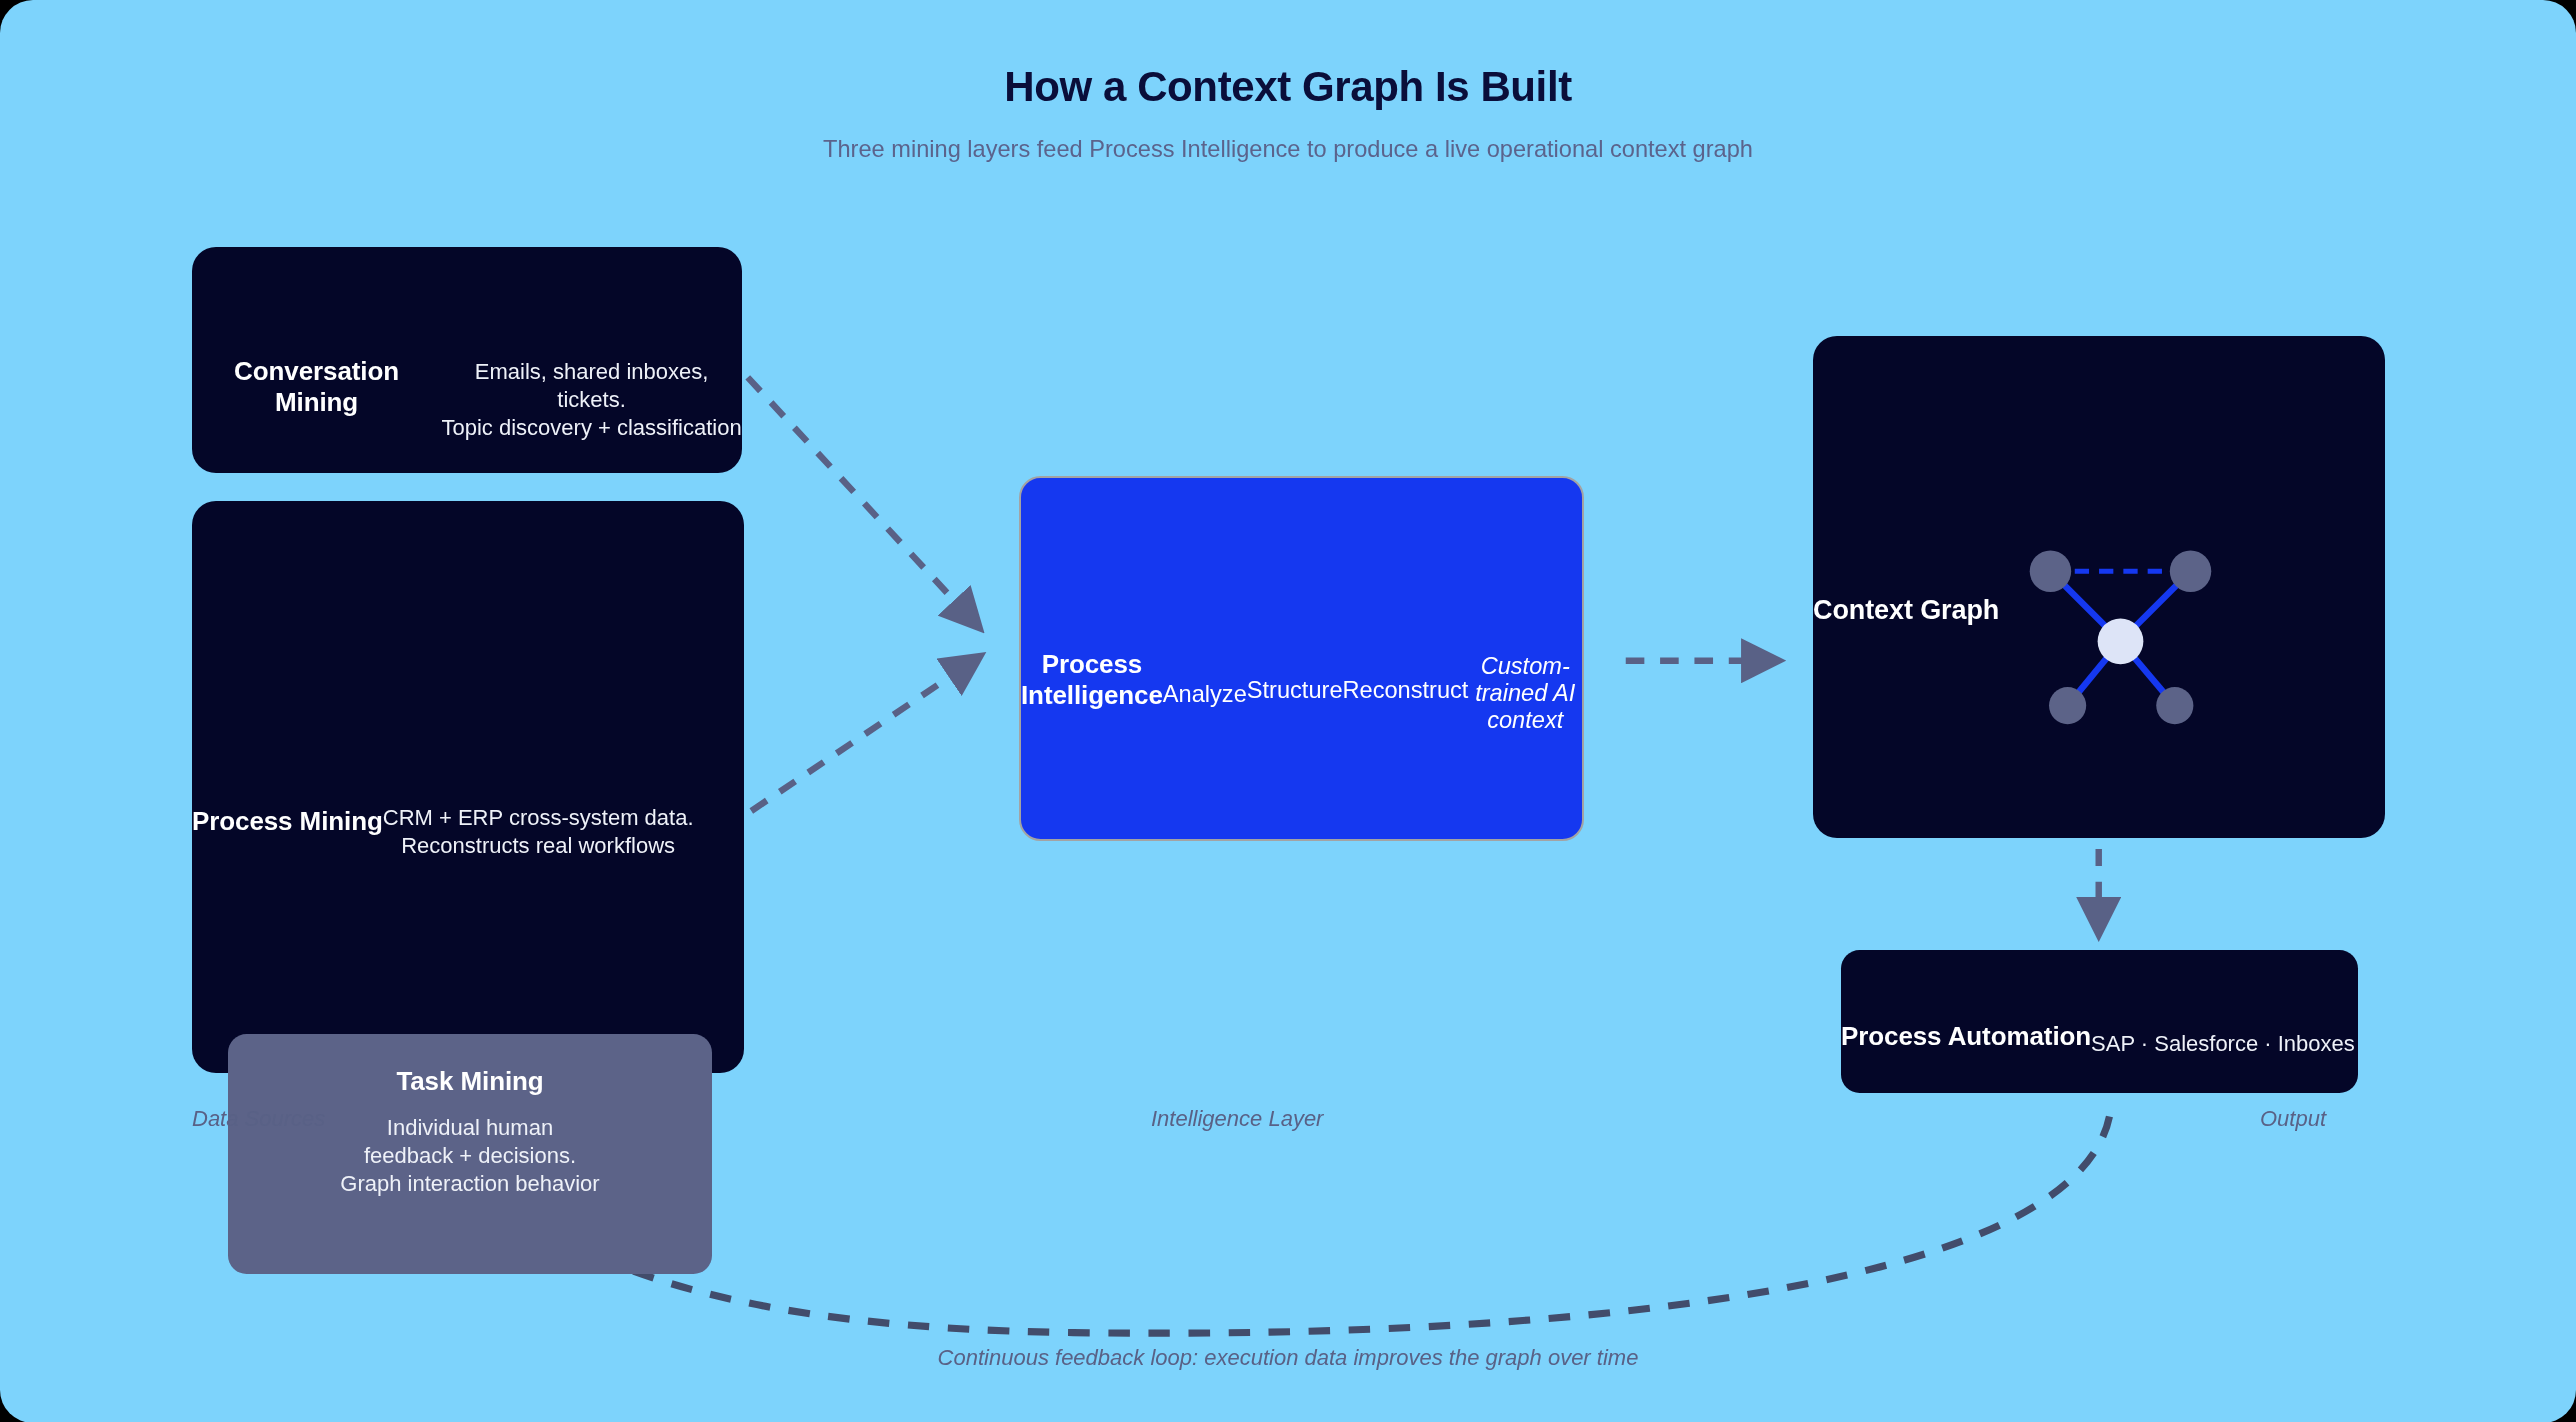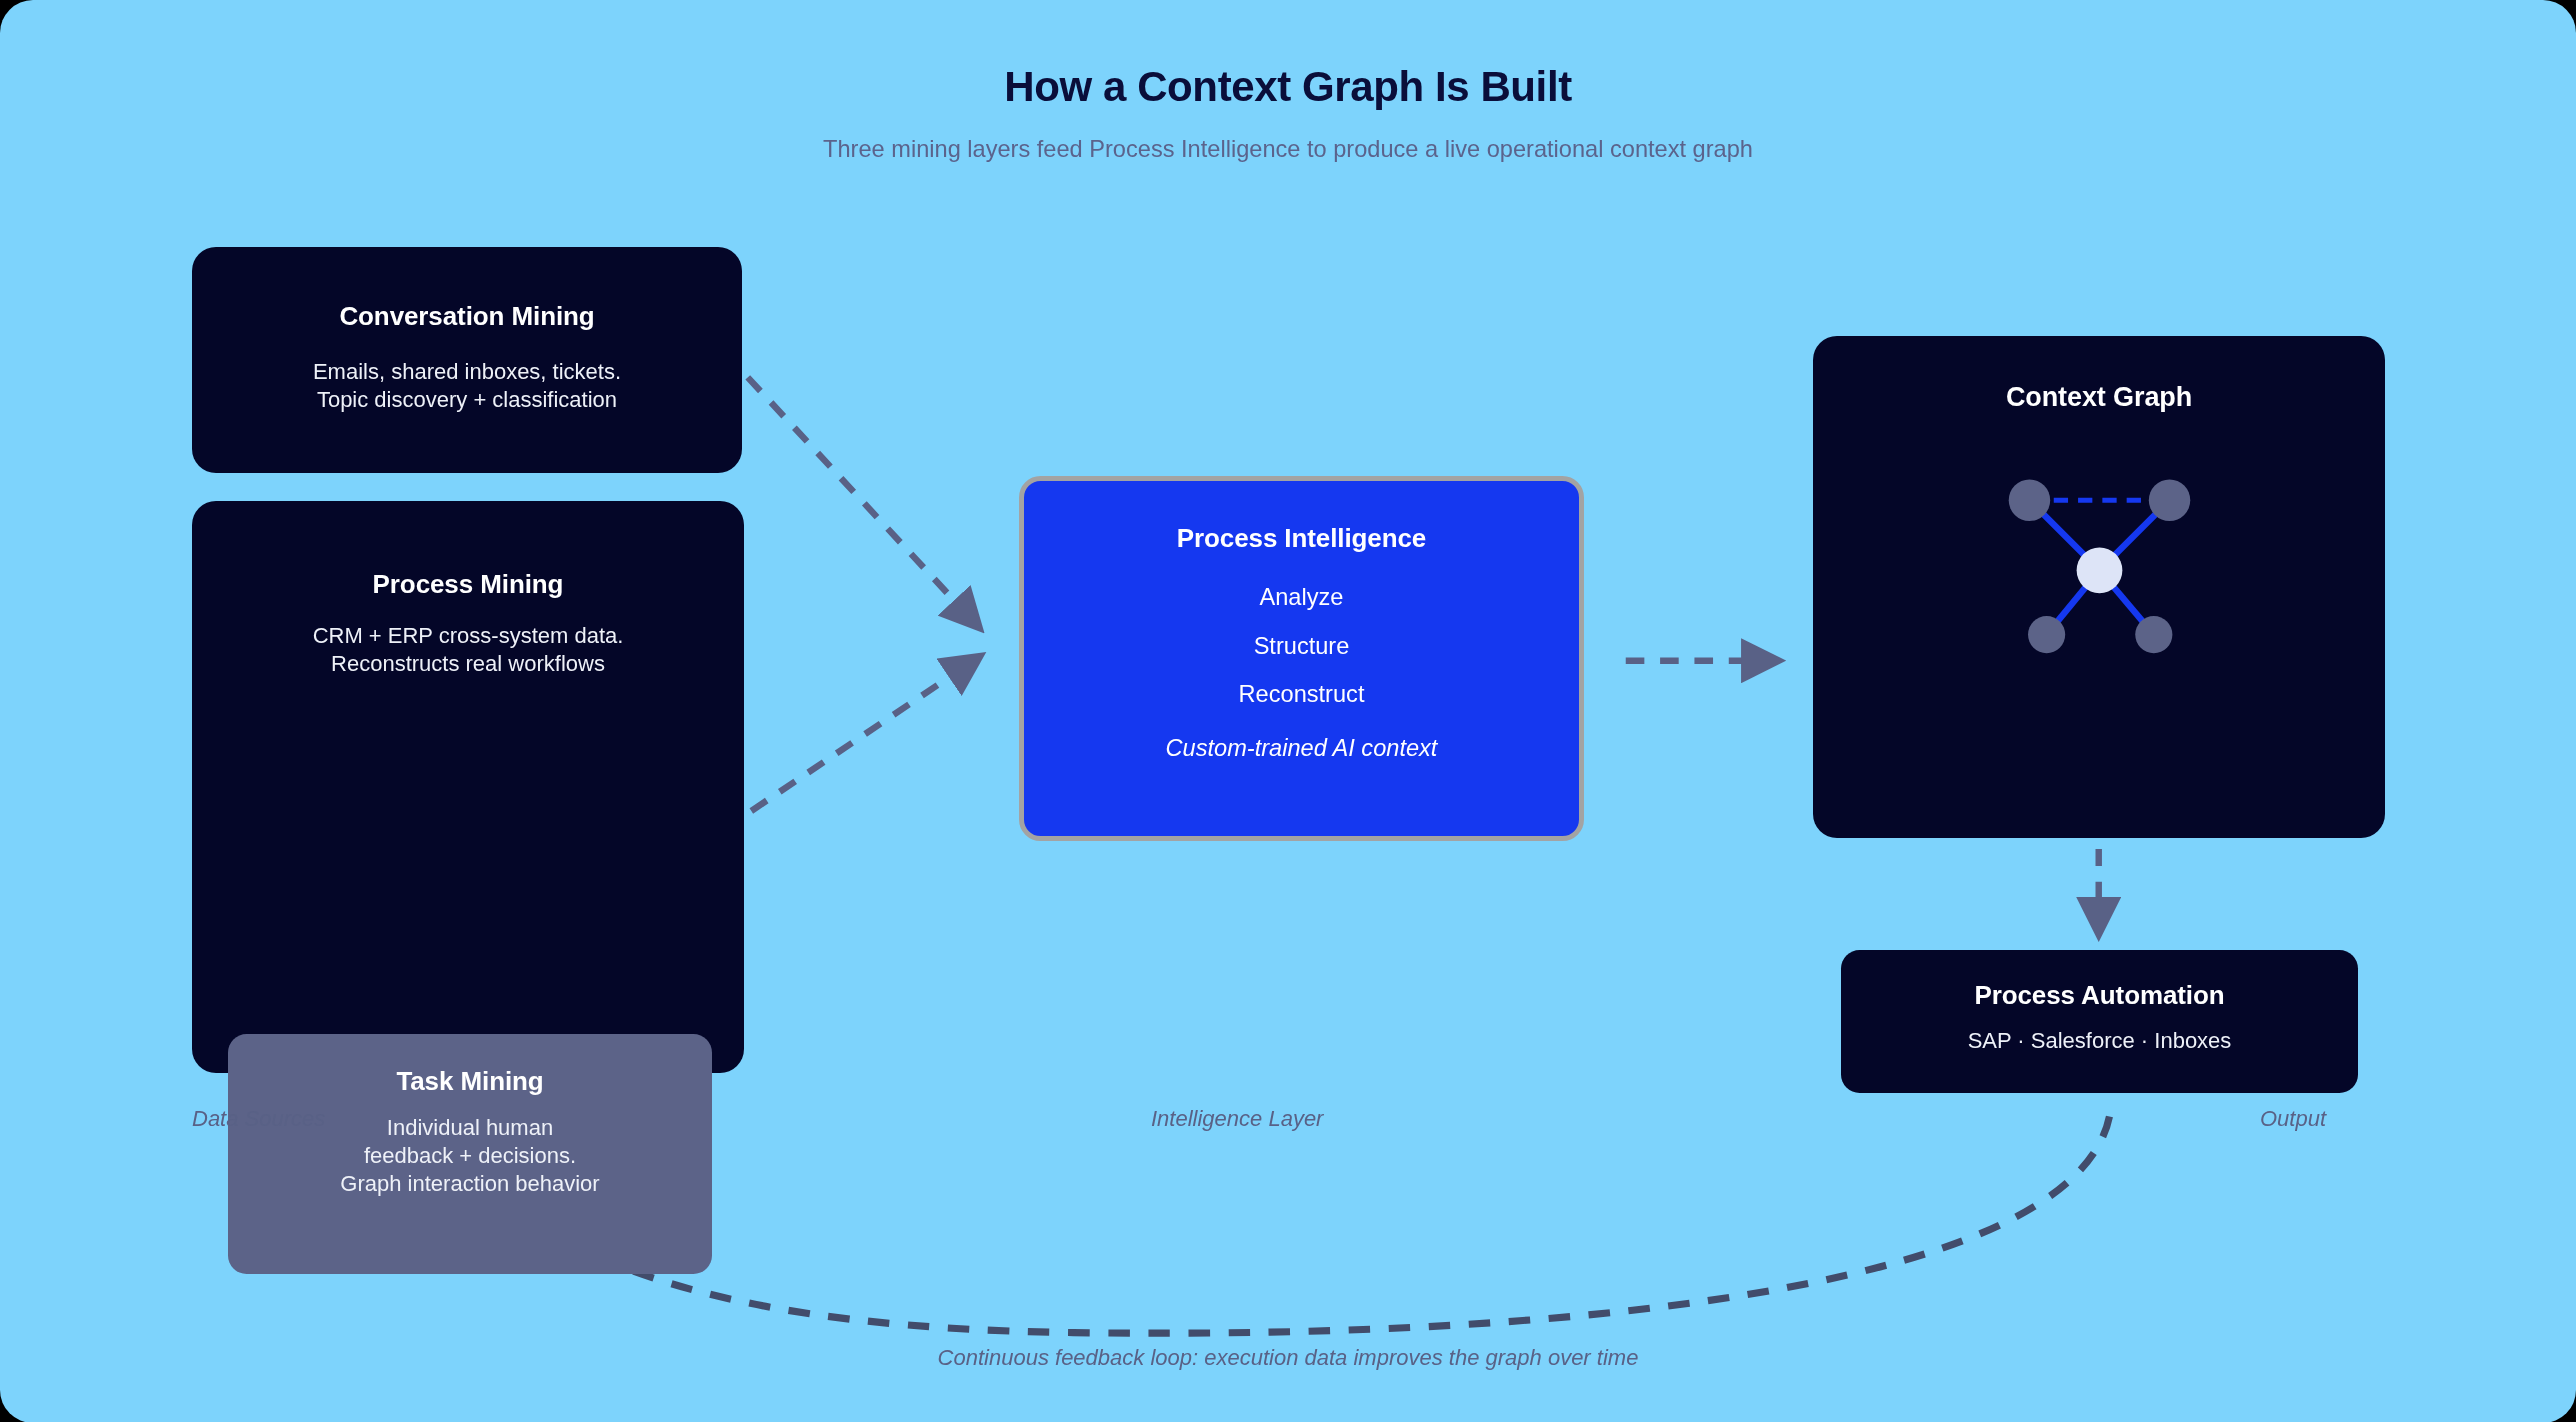--- a/index.html
+++ b/index.html
@@ -48,21 +48,20 @@
     color: #5b638c;
   }
 
   
   .card {
     position: absolute;
     box-sizing: border-box;
     border-radius: 24px;
     background: #040628;
     display: flex;
-    flex-direction: column;
     align-items: center;
     justify-content: center;
     text-align: center;
   }
   .card-title {
     font-size: 26px;
     font-weight: 700;
     color: #ffffff;
     letter-spacing: -0.1px;
   }
@@ -103,21 +102,21 @@
     justify-content: flex-start;
     padding-top: 31.5px;
     text-align: center;
   }
   #card-task-mining .card-body { margin-top: 17px; }
 
   #card-process-intelligence {
     left: 1019px; top: 476px;
     width: 565px; height: 365px;
     background: #1538f0;
-    border: 5px solid #a3a3a3;
+    border: 2px solid #a3a3a3;
     border-radius: 21.5px;
     justify-content: flex-start;
     padding-top: 42px;
   }
   .pi-step {
     font-size: 23.6px;
     font-weight: 400;
     color: #ffffff;
     margin-top: 21.5px;
   }

